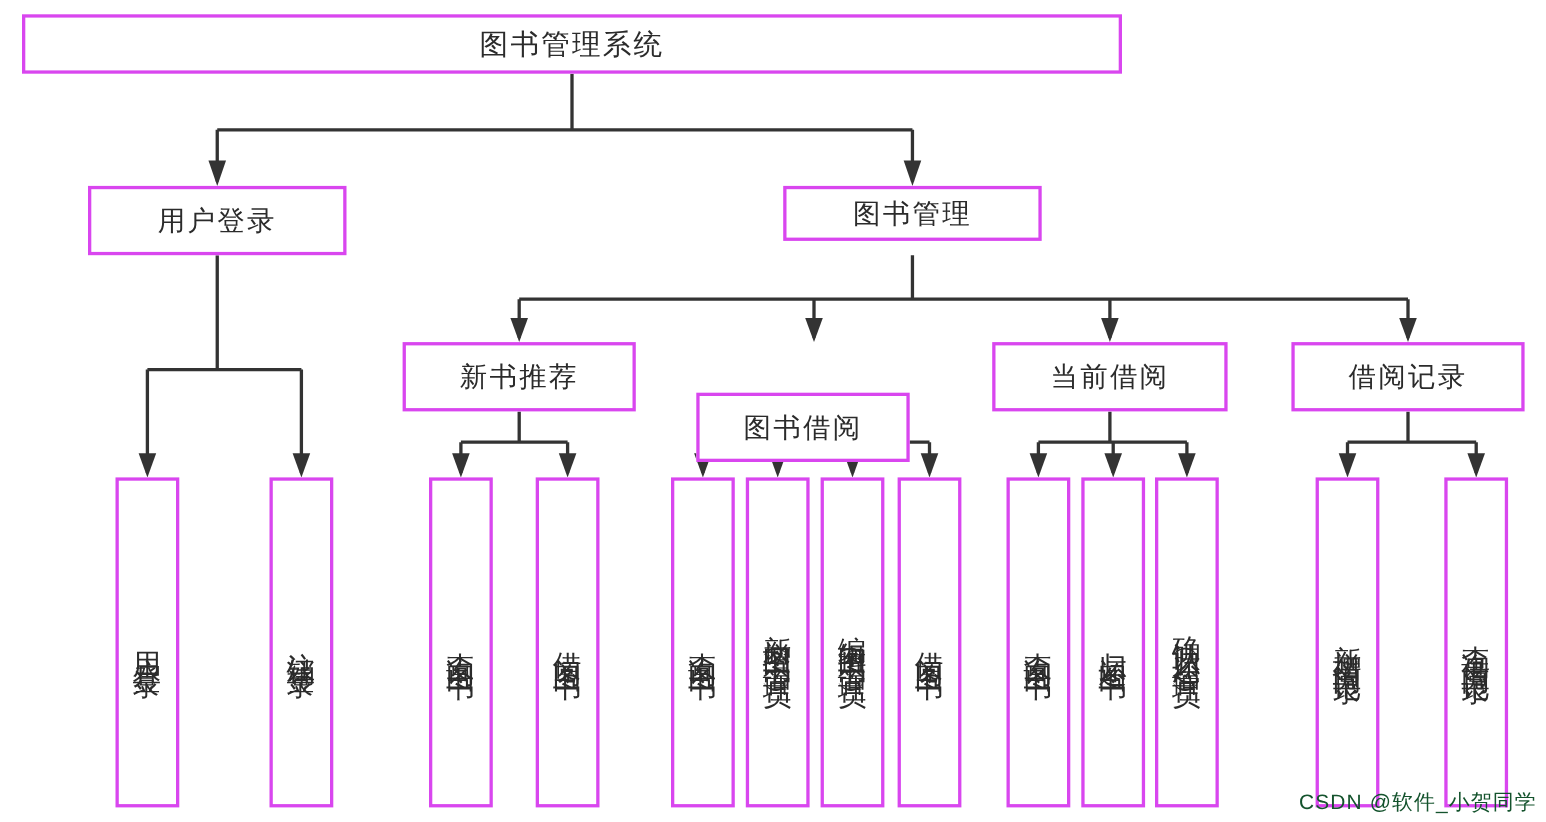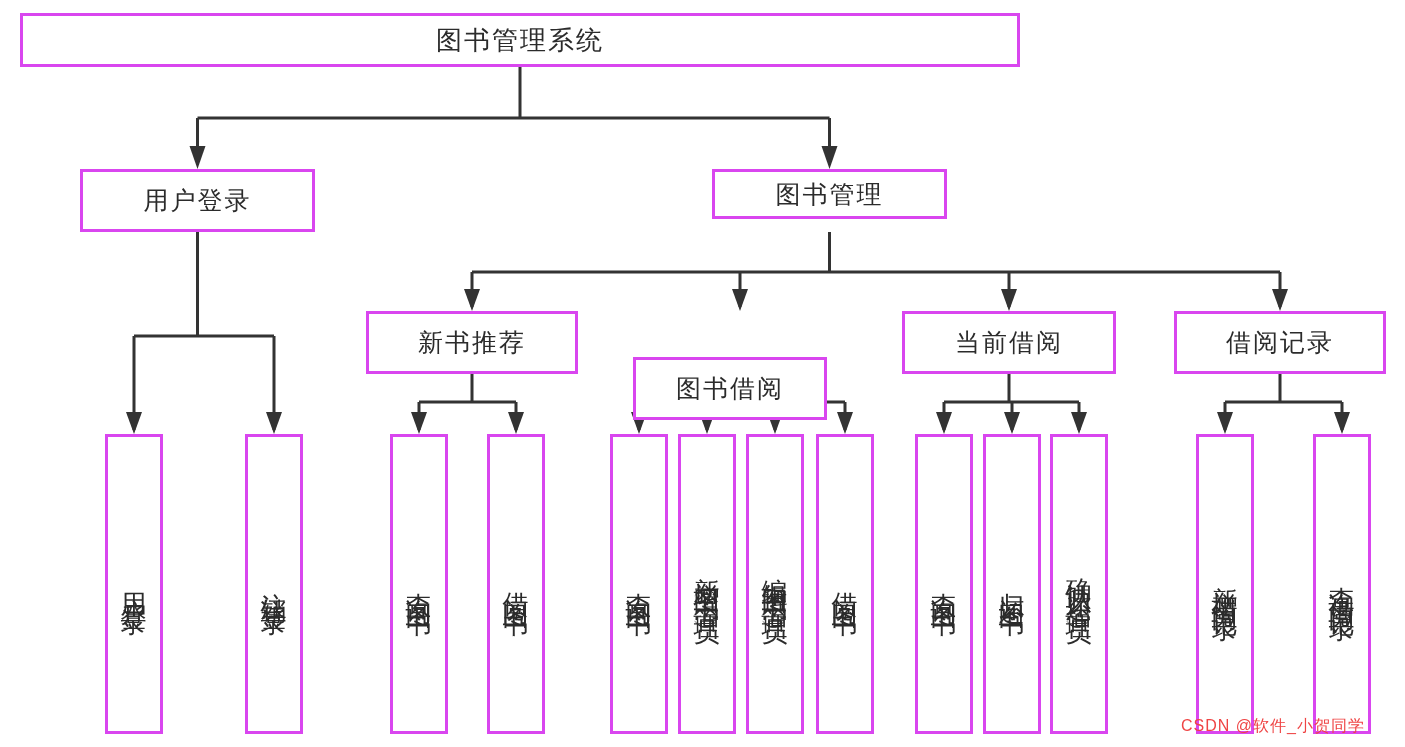--- a/index.html
+++ b/index.html
@@ -38,22 +38,22 @@
     writing-mode: vertical-rl;
     text-orientation: mixed;
     font-size: 26px;
     letter-spacing: 6px;
     line-height: 1;
   }
   .watermark {
     position: absolute;
     left: 1181px;
     top: 716px;
-    font-size: 16px;
-    color: #ef4444;
+    font-size: 19px;
+    color: #14532d;
     letter-spacing: 1px;
     white-space: nowrap;
     z-index: 5;
   }
 </style>
 </head>
 <body>
 
 <div class="stage">
 

